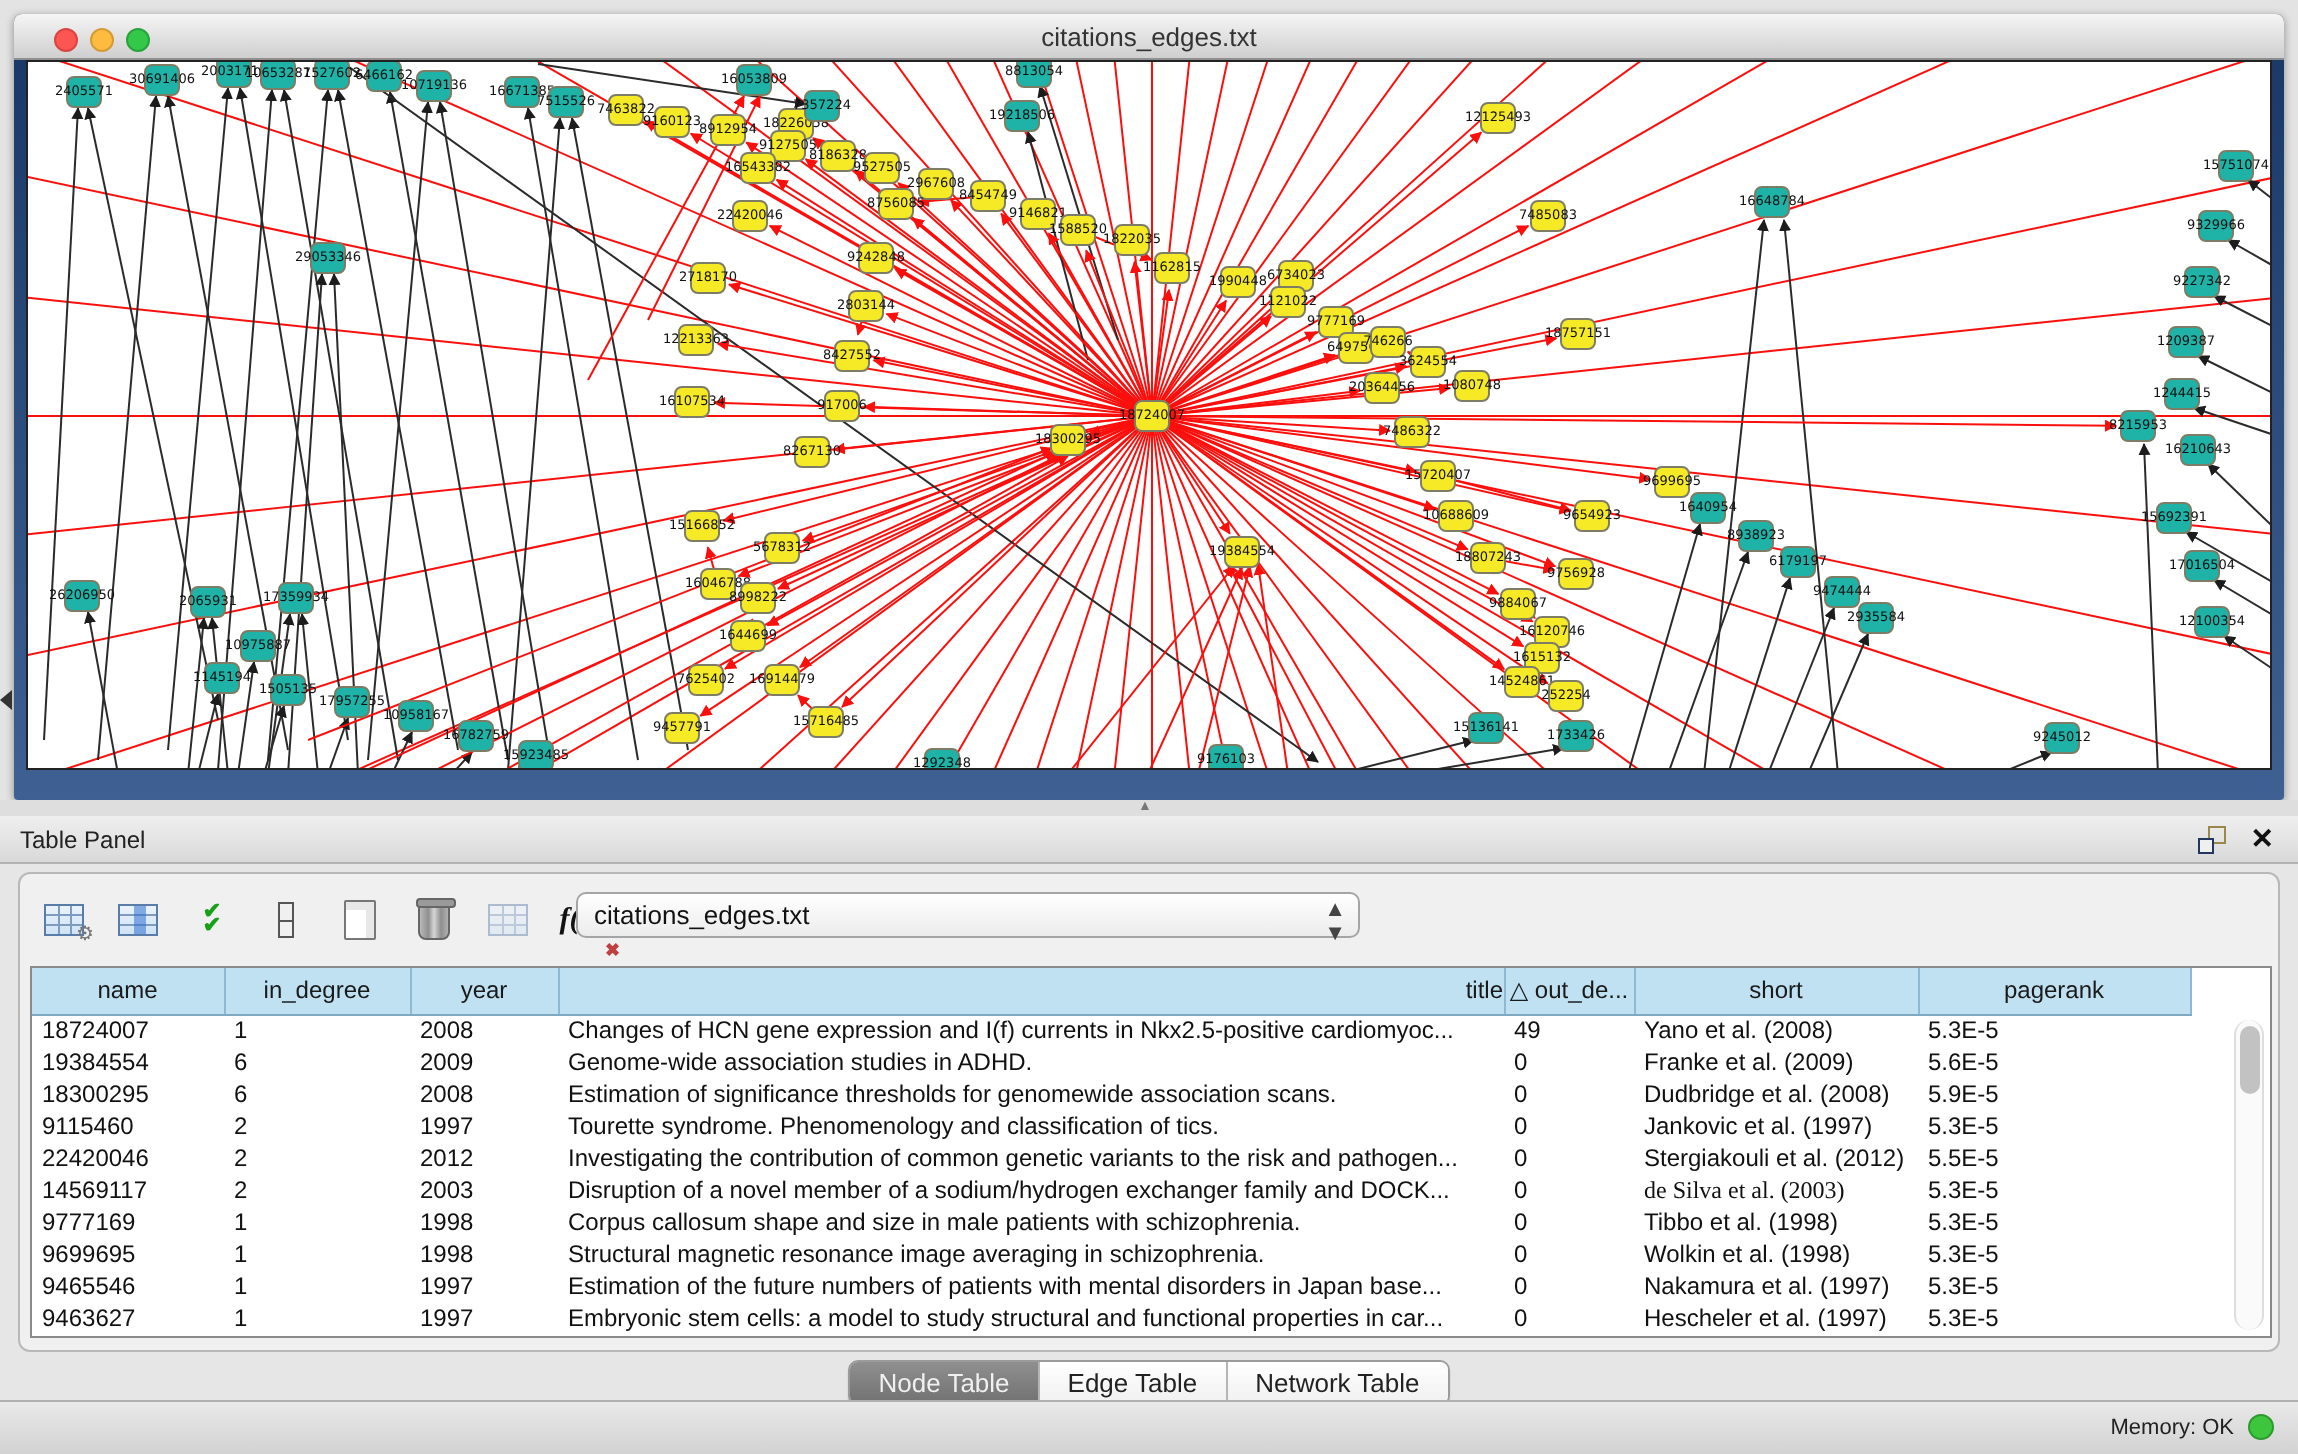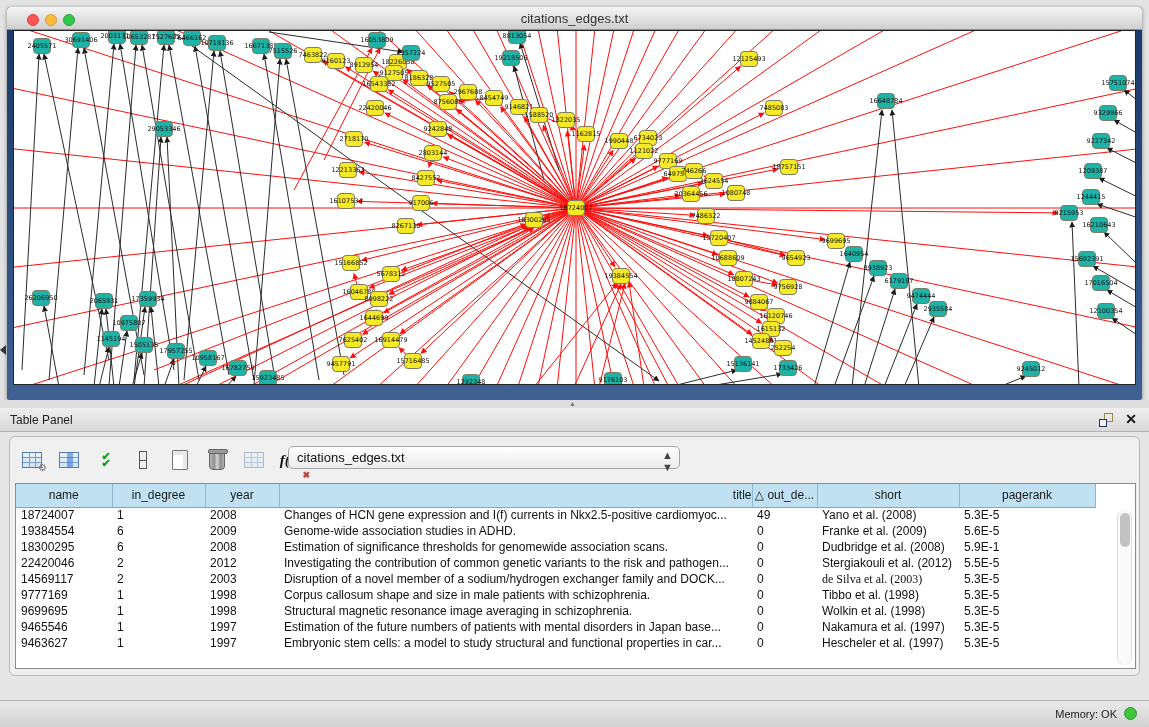--- a/index.html
+++ b/index.html
@@ -609,21 +609,30 @@
               <td style="width: 142px;">Franke et al. (2009)</td>
               <td style="width: 136px;">5.6E-5</td>
             </tr>
             <tr>
               <td style="width: 96px;">18300295</td>
               <td style="width: 93px;">6</td>
               <td style="width: 74px;">2008</td>
               <td style="width: 473px;">Estimation of significance thresholds for genomewide association scans.</td>
               <td style="width: 65px;">0</td>
               <td style="width: 142px;">Dudbridge et al. (2008)</td>
-              <td style="width: 136px;">5.9E-1</td>
+              <td style="width: 136px;">5.9E-5</td>
+            </tr>
+            <tr>
+              <td style="width: 96px;">9115460</td>
+              <td style="width: 93px;">2</td>
+              <td style="width: 74px;">1997</td>
+              <td style="width: 473px;">Tourette syndrome. Phenomenology and classification of tics.</td>
+              <td style="width: 65px;">0</td>
+              <td style="width: 142px;">Jankovic et al. (1997)</td>
+              <td style="width: 136px;">5.3E-5</td>
             </tr>
             <tr>
               <td style="width: 96px;">22420046</td>
               <td style="width: 93px;">2</td>
               <td style="width: 74px;">2012</td>
               <td style="width: 473px;">Investigating the contribution of common genetic variants to the risk and pathogen...</td>
               <td style="width: 65px;">0</td>
               <td style="width: 142px; margin-top: 16px;">Stergiakouli et al. (2012)</td>
               <td style="width: 136px;">5.5E-5</td>
             </tr>
@@ -672,19 +681,26 @@
               <td style="width: 142px;">Hescheler et al. (1997)</td>
               <td style="width: 136px;">5.3E-5</td>
             </tr>
           </tbody>
       </table>
       <div class="vscroll">
         <div class="vthumb"></div>
       </div>
     </div>
 
+    <div class="tabs">
+      <div class="tabgroup" id="tabgroup">
+          <div class="tab sel">Node Table</div>
+          <div class="tab">Edge Table</div>
+          <div class="tab">Network Table</div>
+        </div>
+    </div>
   </div>
 </div>
 
 <div class="statusbar">
   <span class="mem">Memory: OK</span>
   <span class="memdot"></span>
 </div>
 
 </body></html>

